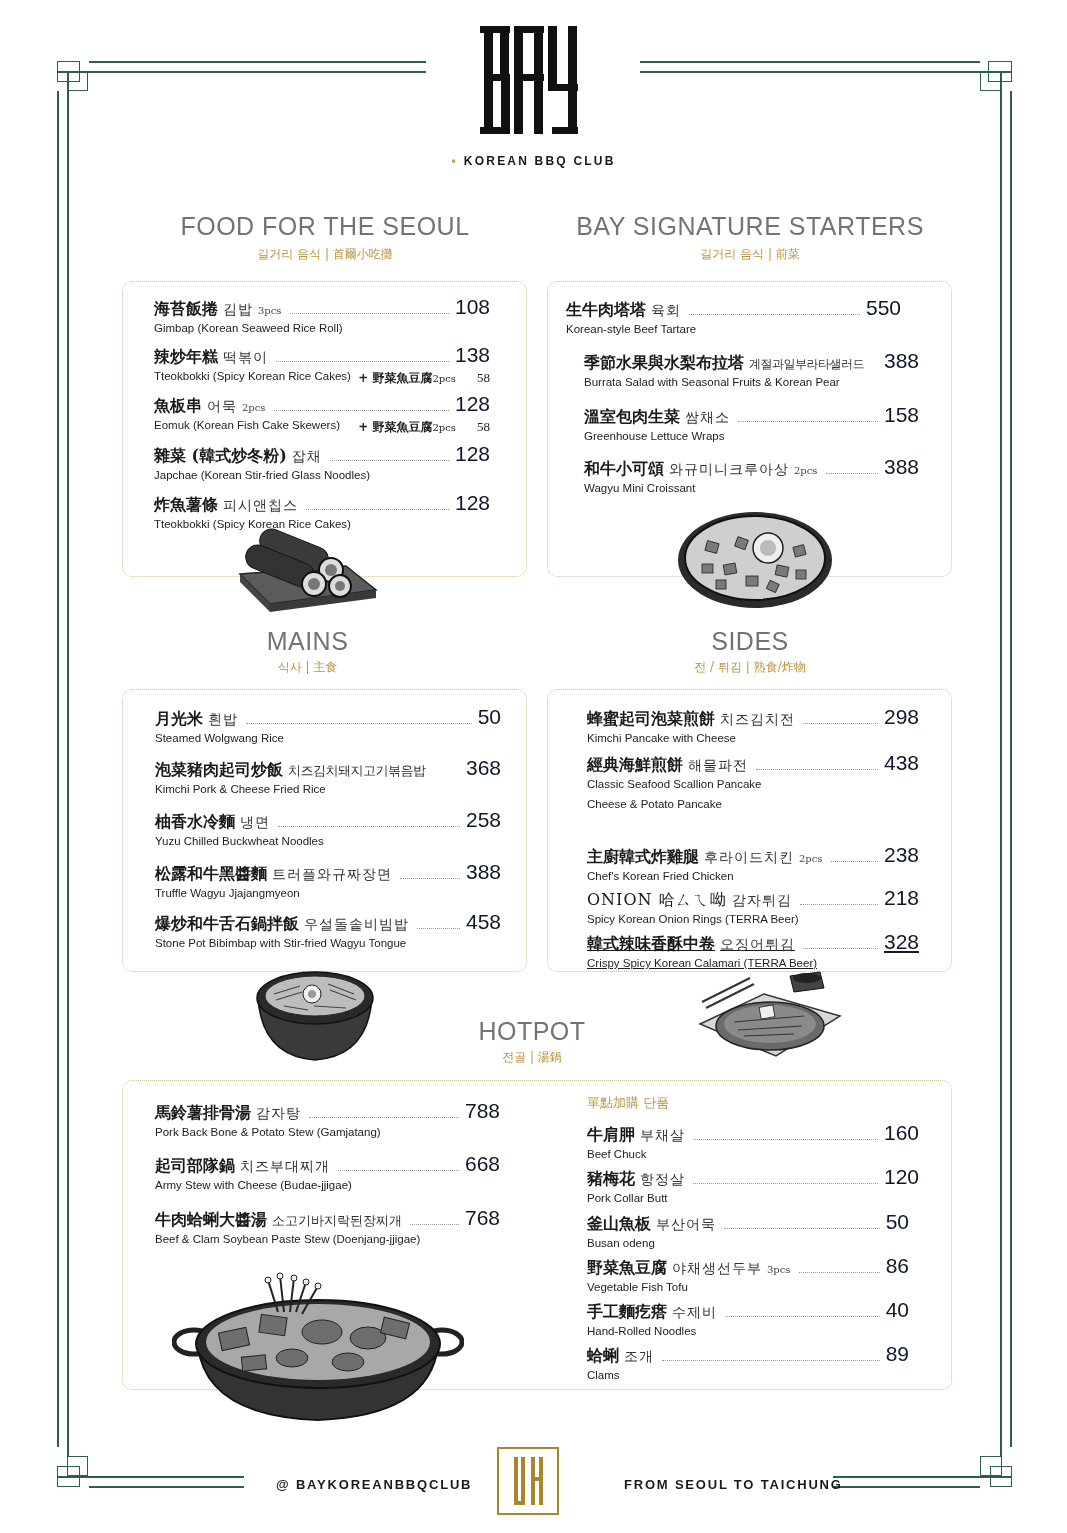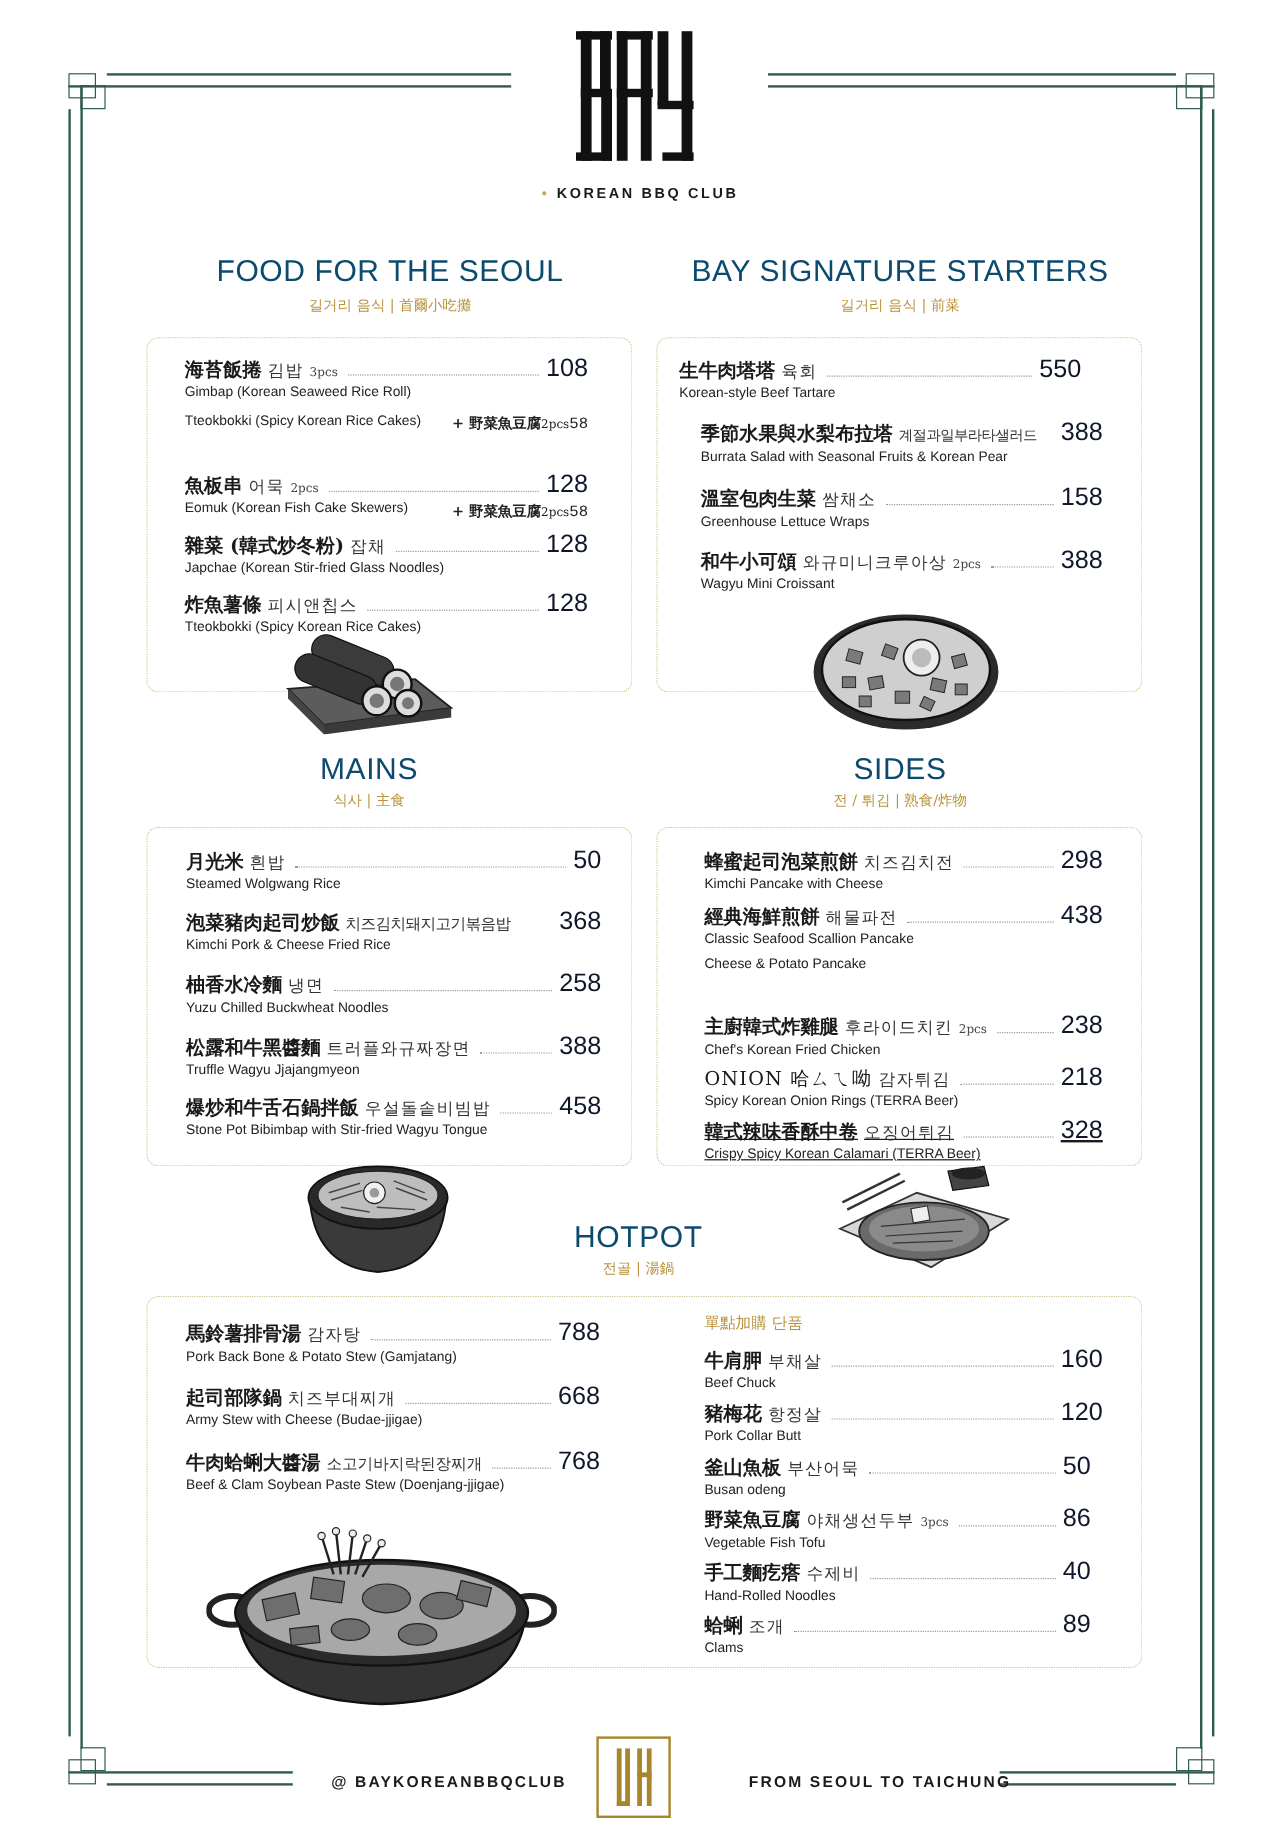--- a/index.html
+++ b/index.html
@@ -11,39 +11,39 @@
   .corner-sq { position: absolute; border: 1px solid #2f5d50; }
 
   
   .logo { position: absolute; left: 480px; top: 26px; width: 98px; height: 108px; display: flex; justify-content: space-between; }
   .logo .letter { position: relative; width: 30px; height: 108px; }
   .logo .bar { position: absolute; background: #111; }
   .tagline { position: absolute; top: 154px; left: 0; width: 1067px; text-align: center; font-size: 12px; font-weight: bold; letter-spacing: 2.2px; color: #1a1a1a; }
   .tagline .dot { color: #c9a64a; margin-right: 6px; }
 
   
-  .sec-title { position: absolute; text-align: center; color: #0c4a6e; font-family: "Liberation Sans", sans-serif; font-size: 25px; letter-spacing: 0.5px; font-weight: normal; }
+  .sec-title { position: absolute; text-align: center; color: #737373; font-family: "Liberation Sans", sans-serif; font-size: 25px; letter-spacing: 0.5px; font-weight: normal; }
   .sec-sub { position: absolute; text-align: center; color: #b8933d; font-family: "DejaVu Serif", serif; font-size: 12px; }
 
   
   .box { position: absolute; border: 1.5px dotted #cfc08a; border-radius: 10px; }
 
   
   .item { position: absolute; }
   .item .row1 { display: flex; align-items: baseline; white-space: nowrap; }
   .item .zh { font-family: "DejaVu Serif", serif; font-weight: bold; font-size: 16px; color: #1a1a1a; }
   .item .ko { font-family: "DejaVu Serif", serif; font-size: 14px; color: #333; margin-left: 5px; letter-spacing: 1px; }
   .item .ko.tight { letter-spacing: -0.5px; font-size: 12px; }
   .item .pcs { font-family: "DejaVu Serif", serif; font-size: 10px; color: #444; margin-left: 5px; }
   .item .dots { flex: 1; border-bottom: 1.5px dotted #9a9a9a; margin: 0 6px 4px 8px; min-width: 8px; }
   .item .price { font-family: "Liberation Sans", sans-serif; font-size: 21px; color: #0f172a; }
   .item .en { font-family: "Liberation Sans", sans-serif; font-size: 11.5px; color: #222; margin-top: 2px; white-space: nowrap; display: flex; }
   .item .en .addon { margin-left: auto; font-family: "DejaVu Serif", serif; font-weight: bold; font-size: 12px; }
   .item .en .addon .apcs { font-weight: normal; font-size: 10px; }
-  .item .en .addon .aprice { font-family: Liberation Mono, monospace; font-weight: normal; font-size: 13px; margin-left: 0; }
+  .item .en .addon .aprice { font-family: Liberation Serif, serif; font-weight: normal; font-size: 13px; margin-left: 21px; }
   .ala-title { position: absolute; color: #b8933d; font-family: "DejaVu Serif", serif; font-size: 13px; }
 
   
   .illus { position: absolute; }
 
   
   .foot-text { position: absolute; top: 1477px; font-size: 13px; font-weight: bold; letter-spacing: 1.8px; color: #1a1a1a; }
   .foot-logo { position: absolute; left: 497px; top: 1447px; width: 62px; height: 68px; border: 2px solid #a8862e; }
 </style>
 </head>
@@ -112,20 +112,26 @@
   <div class="row1">
       <span class="zh">海苔飯捲</span>
       <span class="ko">김밥</span>
       <span class="pcs">3pcs</span>
       <span class="dots"></span>
       <span class="price">108</span>
     </div>
   <div class="en">Gimbap (Korean Seaweed Rice Roll)</div>
 </div>
 <div class="item" style="left:154px;top:343px;width:336px;">
+  <div class="row1">
+      <span class="zh">辣炒年糕</span>
+      <span class="ko">떡볶이</span>
+      <span class="dots"></span>
+      <span class="price">138</span>
+    </div>
   <div class="en">
       <span>Tteokbokki (Spicy Korean Rice Cakes)</span>
       <span class="addon"><span>+ 野菜魚豆腐</span><span class="apcs">2pcs</span><span class="aprice">58</span></span>
     </div>
 </div>
 <div class="item" style="left:154px;top:392px;width:336px;">
   <div class="row1">
       <span class="zh">魚板串</span>
       <span class="ko">어묵</span>
       <span class="pcs">2pcs</span>

